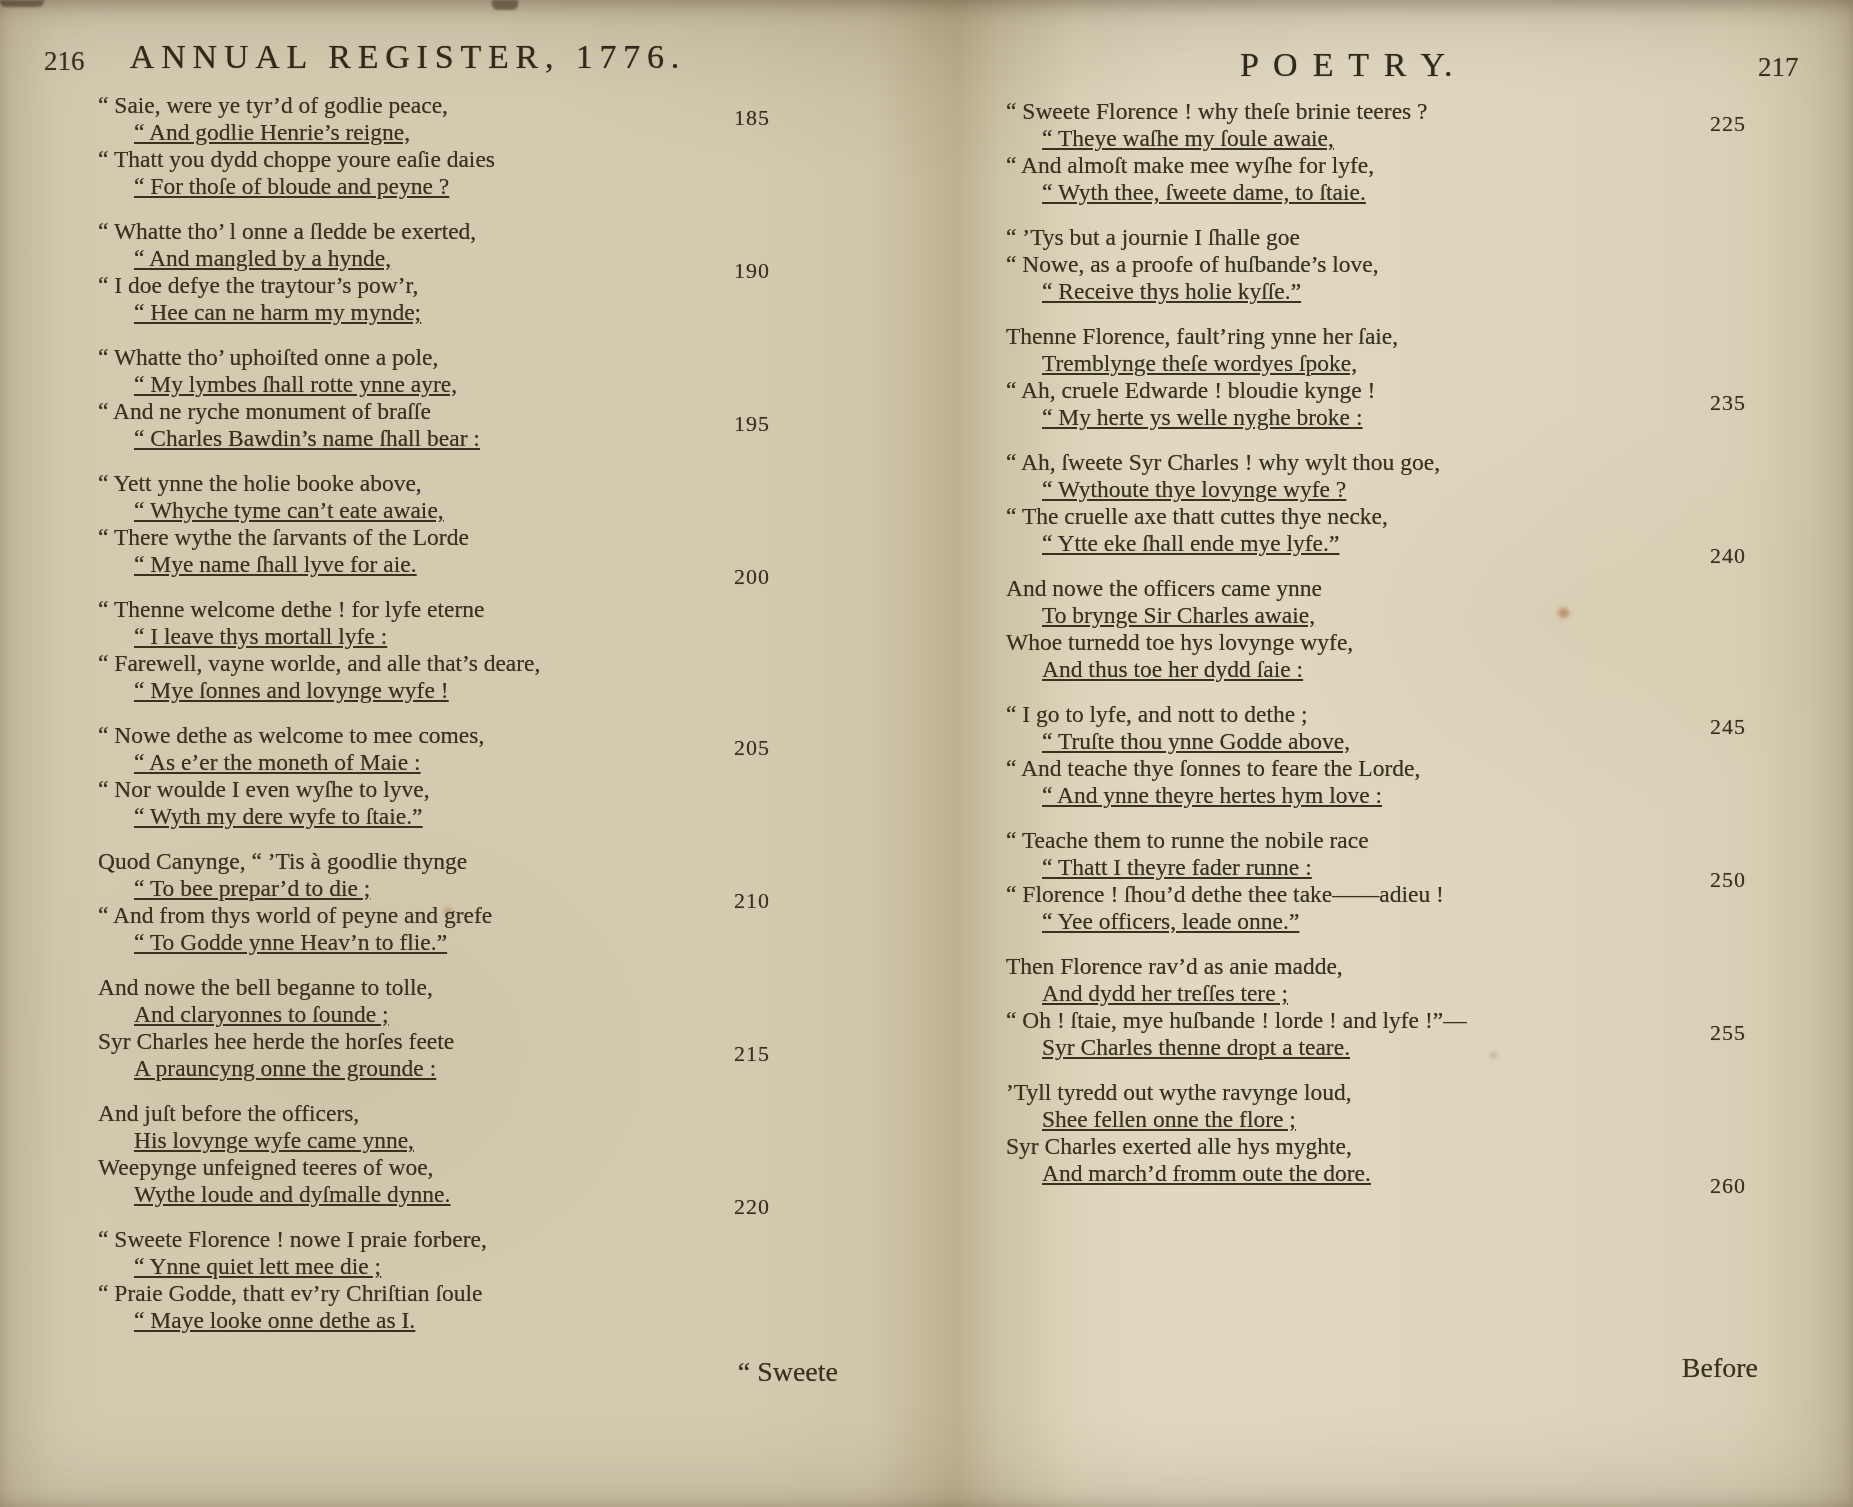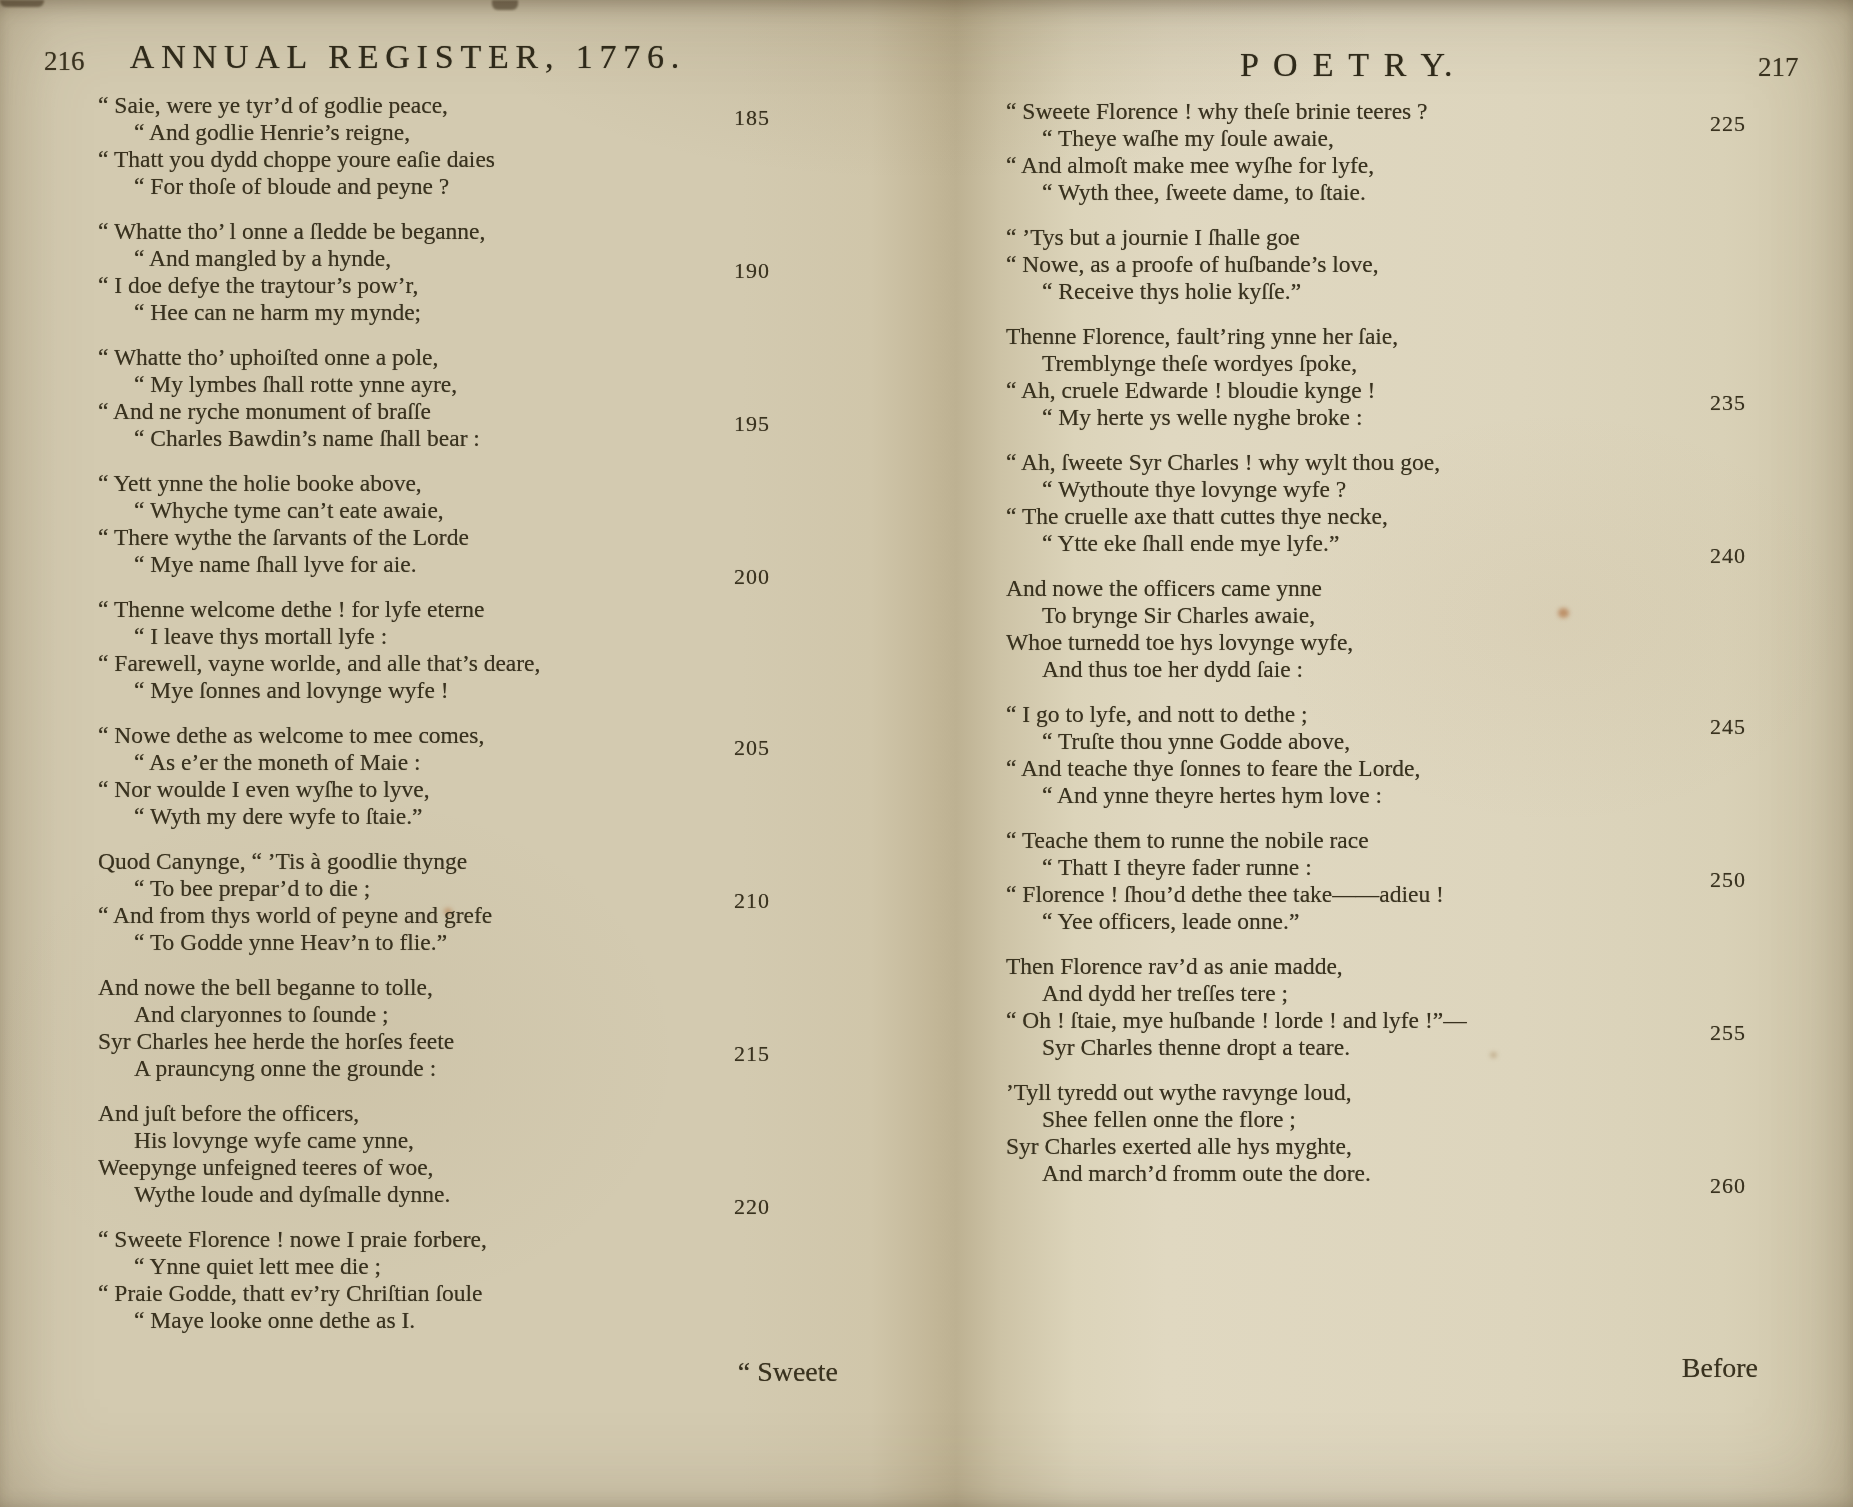--- a/index.html
+++ b/index.html
@@ -33,21 +33,21 @@
     letter-spacing:.20em;text-align:center;white-space:nowrap;
     text-shadow:0 0 1px rgba(47,42,26,.65);
     margin-left:28px;
   }
   .poem{
     position:absolute;font-size:23.5px;color:#39321f;
     text-shadow:0 0 .7px rgba(46,38,20,.55);
   }
   .stanza{margin-bottom:18px;}
   .line{position:relative;line-height:27px;white-space:nowrap;}
-  .line.ind{padding-left:36px;}
+  .line.ind{padding-left:36px;text-decoration:underline;}
   .lnum{
     position:absolute;right:0;top:12px;font-size:22px;color:#39321f;
     letter-spacing:1px;
   }
   .catchword{
     position:absolute;font-size:28px;color:#39321f;text-align:right;
     text-shadow:0 0 .7px rgba(46,38,20,.55);white-space:nowrap;
   }
 </style>
 </head>
@@ -65,21 +65,21 @@
     <div class="page-number" style="left:44px;top:46px;">216</div>
     <div class="running-head" style="left:100px;top:38px;width:560px;">ANNUAL REGISTER, 1776.</div>
     <div class="poem" style="left:98px;top:92px;width:672px;">
         <div class="stanza">
           <div class="line"><span>“ Saie, were ye tyr’d of godlie peace,</span><span class="lnum">185</span></div>
           <div class="line ind"><span>“ And godlie Henrie’s reigne,</span></div>
           <div class="line"><span>“ Thatt you dydd choppe youre eaſie daies</span></div>
           <div class="line ind"><span>“ For thoſe of bloude and peyne ?</span></div>
         </div>
         <div class="stanza">
-          <div class="line"><span>“ Whatte tho’ l onne a ſledde be beganne,</span></div>
+          <div class="line"><span>“ Whatte tho’ l onne a ſledde be exerted,</span></div>
           <div class="line ind"><span>“ And mangled by a hynde,</span><span class="lnum">190</span></div>
           <div class="line"><span>“ I doe defye the traytour’s pow’r,</span></div>
           <div class="line ind"><span>“ Hee can ne harm my mynde;</span></div>
         </div>
         <div class="stanza">
           <div class="line"><span>“ Whatte tho’ uphoiſted onne a pole,</span></div>
           <div class="line ind"><span>“ My lymbes ſhall rotte ynne ayre,</span></div>
           <div class="line"><span>“ And ne ryche monument of braſſe</span><span class="lnum">195</span></div>
           <div class="line ind"><span>“ Charles Bawdin’s name ſhall bear :</span></div>
         </div>

